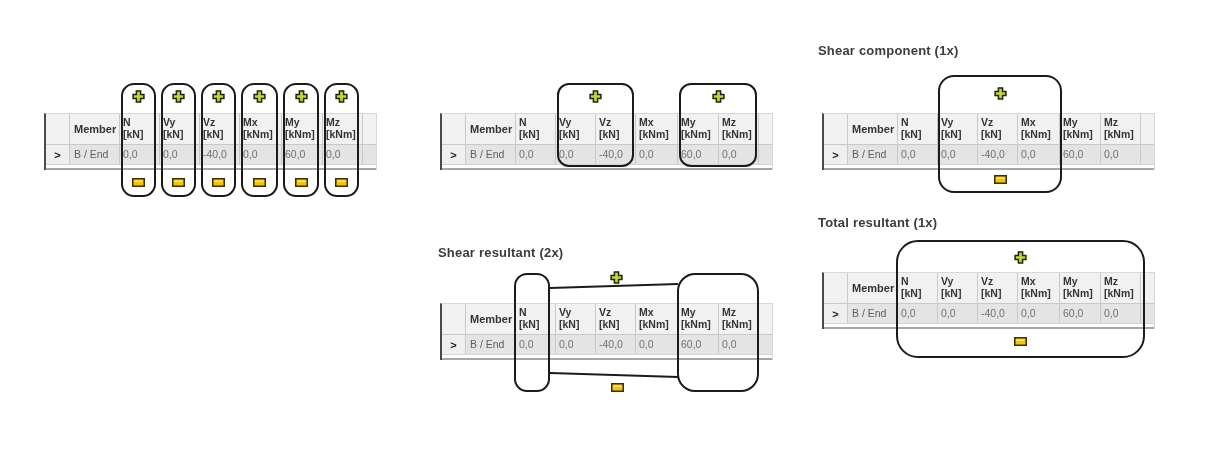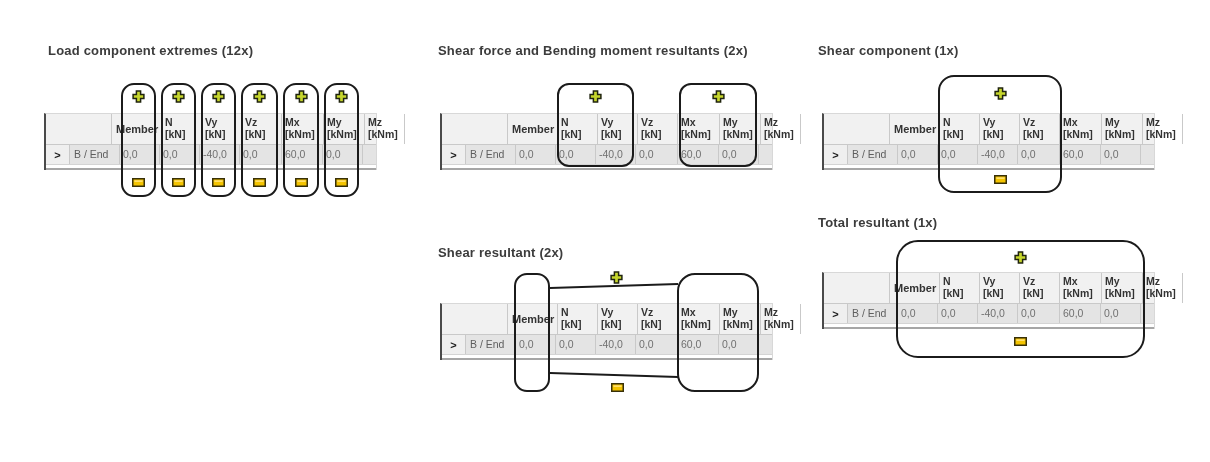--- a/index.html
+++ b/index.html
@@ -12,21 +12,21 @@
   .panel{position:absolute;}
   .panel-title{
     position:absolute;margin:0;font-size:13px;font-weight:700;
     color:#3c3c3c;white-space:nowrap;letter-spacing:.2px;
   }
   .grid{
     position:absolute;width:330px;background:#ffffff;z-index:1;
     border-left:2px solid #4a4a4a;border-top:1px solid #d8d8d8;border-right:1px solid #d8d8d8;
   }
   .g-row{display:flex;}
-  .g-head{background:#f1f1f1;height:30px;border-bottom:1px solid #c9c9c9;padding-left:42px;}
+  .g-head{background:#f1f1f1;height:30px;border-bottom:1px solid #c9c9c9;}
   .g-data{background:#e4e4e4;height:19px;border-bottom:1px solid #d4d4d4;}
   .gc{box-sizing:border-box;border-right:1px solid #c9c9c9;overflow:hidden;flex:none;}
   .gc:last-child{border-right:none;}
   .gc-head{font-weight:700;font-size:10.5px;color:#333333;line-height:12px;padding:2px 0 0 3px;}
   .gc-member-head{display:flex;align-items:center;font-weight:700;font-size:11px;color:#333333;padding-left:4px;}
   .gc-val{font-size:10.5px;color:#707070;padding:3px 0 0 3px;}
   .gc-member{font-size:10.5px;color:#5e5e5e;padding:3px 0 0 4px;}
   .gc-exp{display:flex;align-items:center;justify-content:center;padding:0;}
   .g-data .gc-exp{background:#efefef;}
   .chev{font-size:11px;font-weight:700;color:#1c1c1c;}
@@ -34,21 +34,20 @@
   .capsule{position:absolute;border:2px solid #1b1b1b;z-index:2;box-sizing:border-box;background:transparent;}
   .icon{position:absolute;z-index:3;line-height:0;}
   .connector{position:absolute;left:0;top:0;z-index:2;pointer-events:none;}
 </style>
 </head>
 <body>
 
 <div class="stage">
 
   <div class="panel" style="left:44px;top:38px;width:340px;height:170px;">
-    <h3 class="panel-title" style="left:4px;top:5px;">Load component extremes (12x)</h3>
     <div class="grid" style="left:0;top:75px;">
         <div class="g-row g-head">
           <div class="gc gc-exp" style="width: 24px;"></div>
           <div class="gc gc-member-head" style="width: 50px;">
             <span>Member</span>
           </div>
           <div class="gc gc-head" style="width: 40px;">
             <div>N</div>
             <div>[kN]</div>
           </div>
@@ -133,21 +132,20 @@
       <div class="icon" style="left: 291px; top: 52px;"><svg width="13" height="13" viewBox="0 0 13 13">
           <path d="M4.4 1.1h4.2v3.3h3.3v4.2H8.6v3.3H4.4V8.6H1.1V4.4h3.3z" fill="#c6d62c" stroke="#20240e" stroke-width="1.5"></path>
         </svg></div>
       <div class="icon" style="left: 291px; top: 140px;"><svg width="13" height="9" viewBox="0 0 13 9">
           <rect x="0.75" y="0.75" width="11.5" height="7.5" fill="#f4c400" stroke="#383008" stroke-width="1.5"></rect>
           <rect x="2.4" y="2.3" width="8.2" height="1.7" fill="#ffdf6b"></rect>
         </svg></div>
     </div>
 
   <div class="panel" style="left:438px;top:38px;width:340px;height:135px;">
-    <h3 class="panel-title" style="left:0;top:5px;">Shear force and Bending moment resultants (2x)</h3>
     <div class="grid" style="left:2px;top:75px;">
         <div class="g-row g-head">
           <div class="gc gc-exp" style="width: 24px;"></div>
           <div class="gc gc-member-head" style="width: 50px;">
             <span>Member</span>
           </div>
           <div class="gc gc-head" style="width: 40px;">
             <div>N</div>
             <div>[kN]</div>
           </div>

